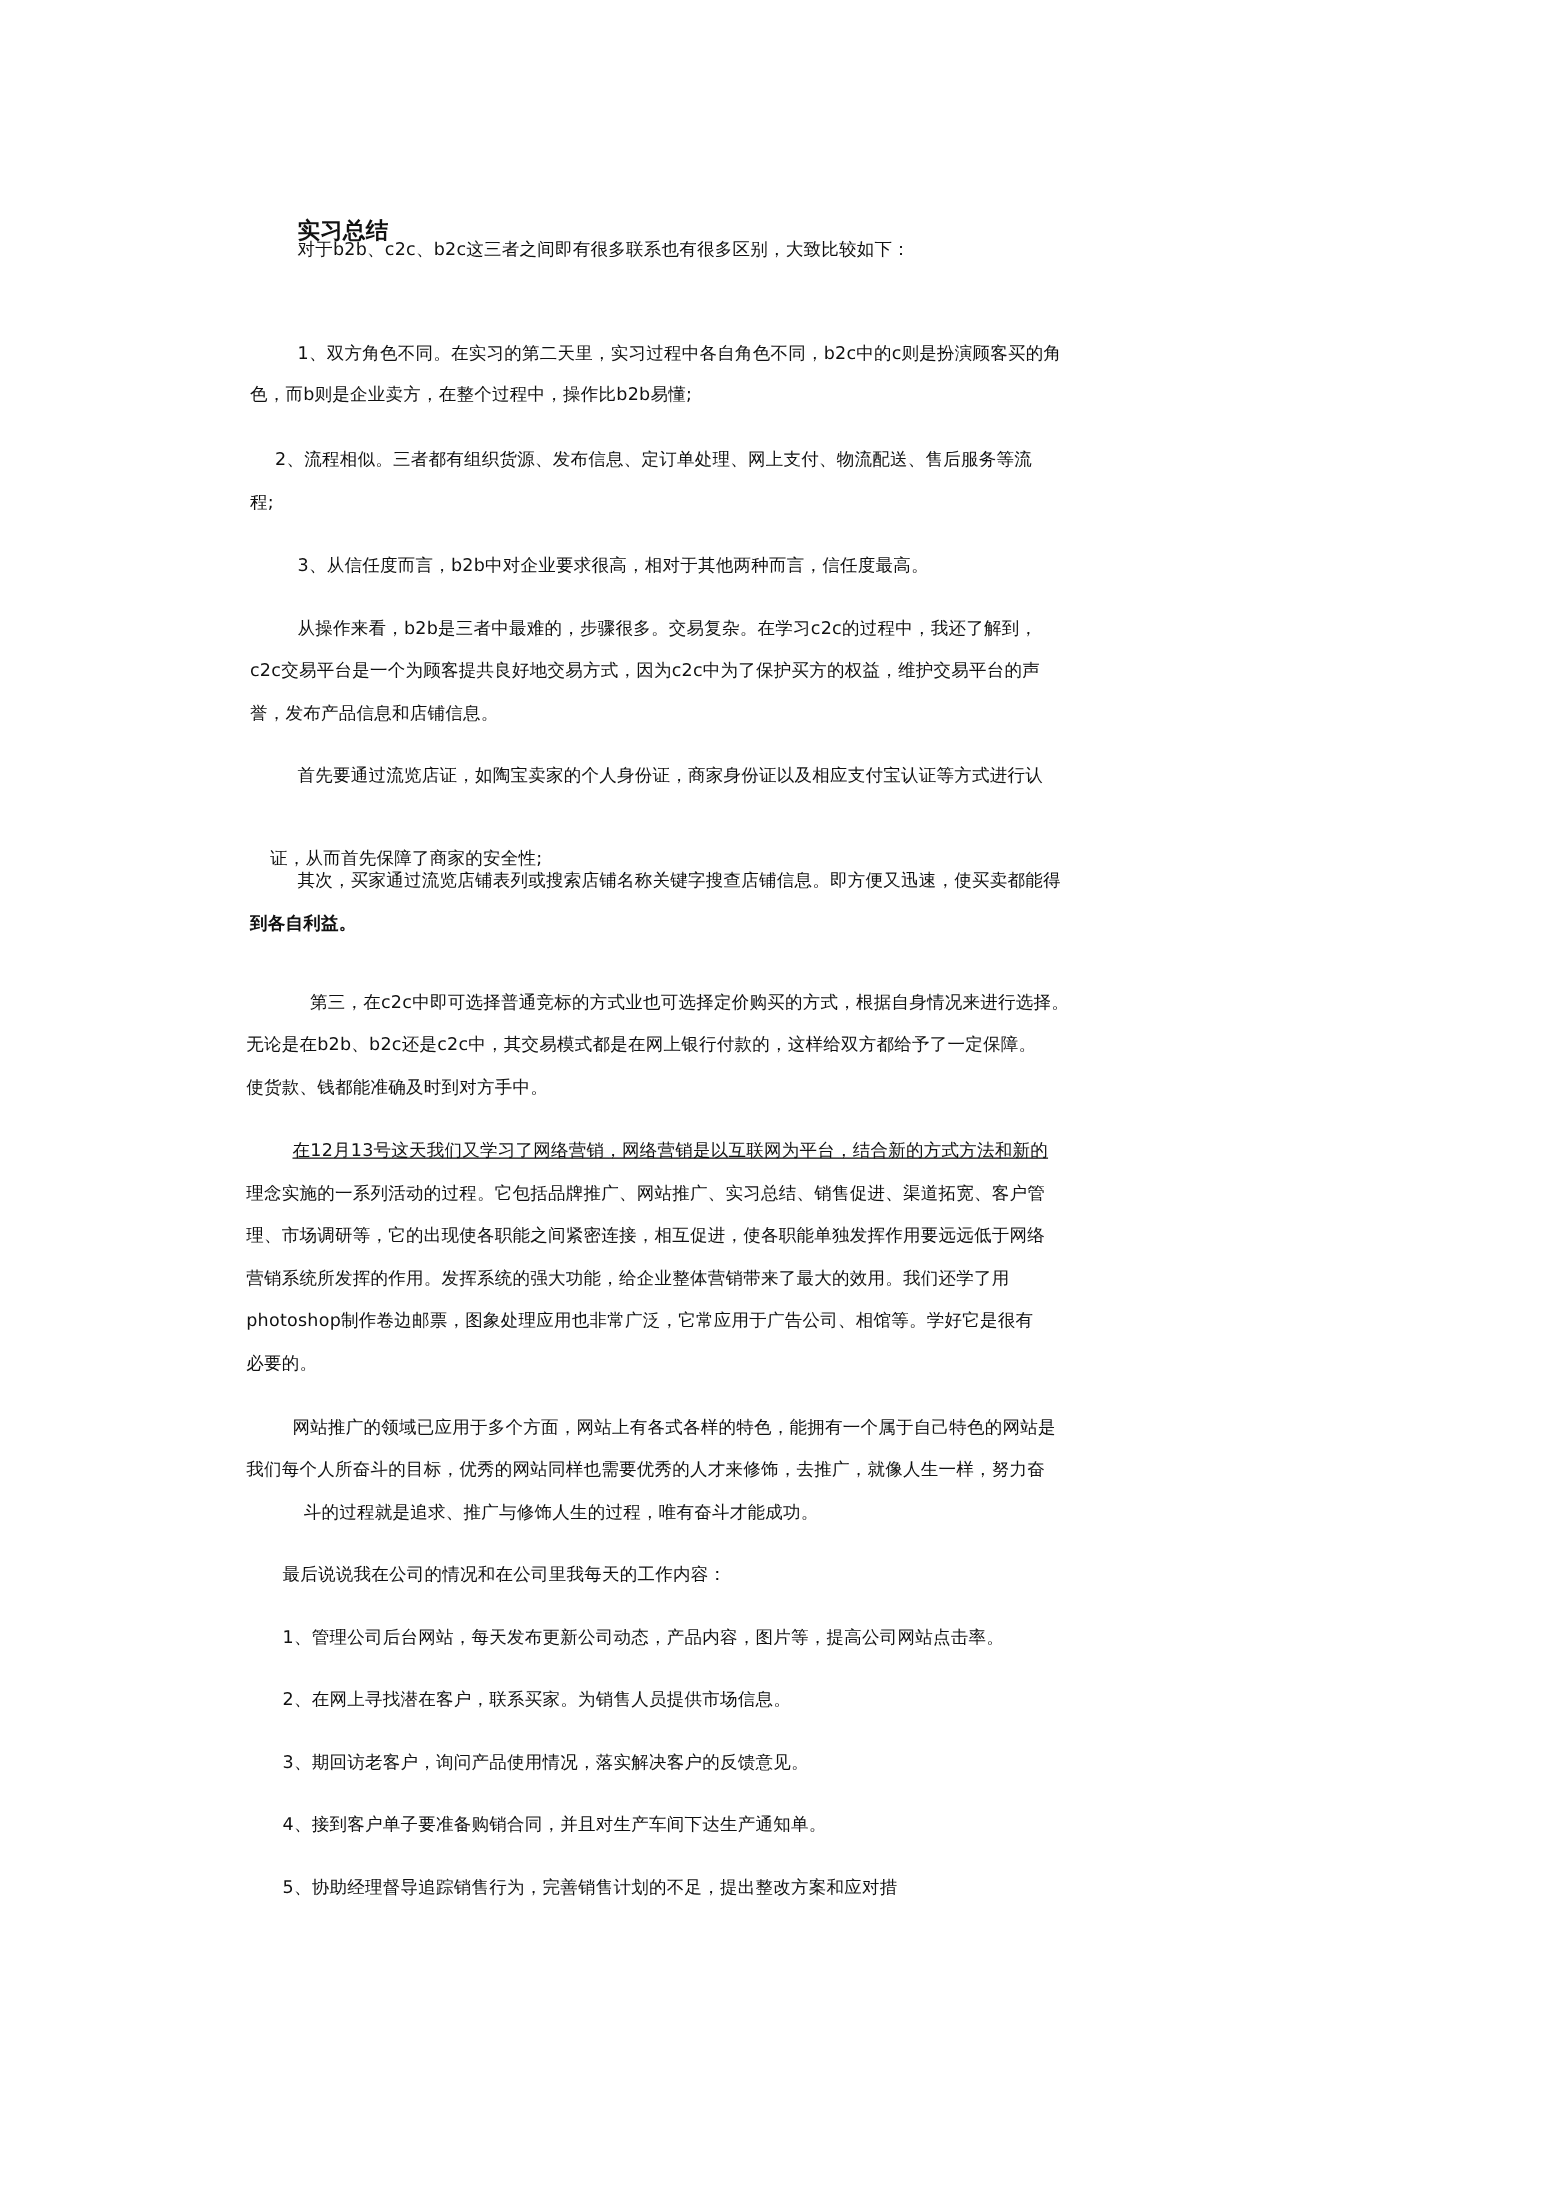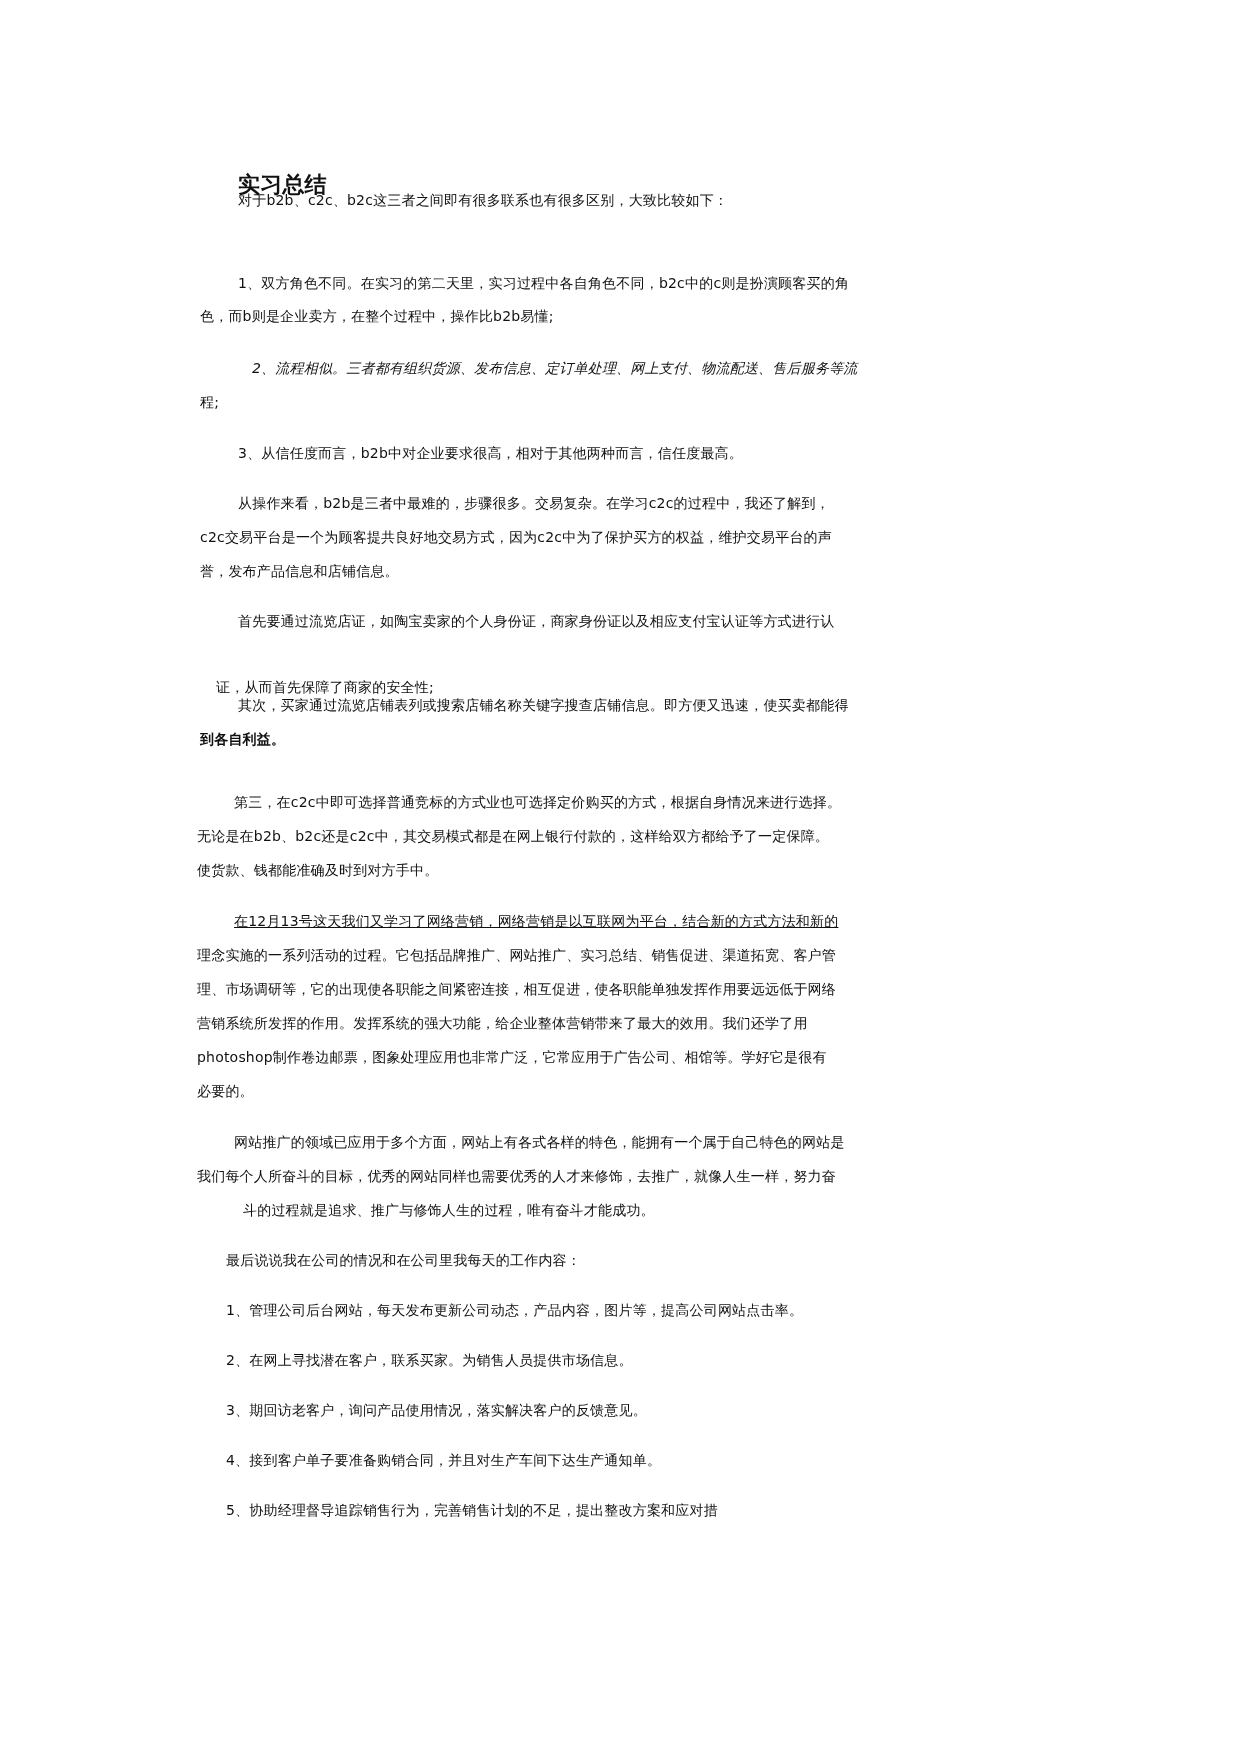--- a/index.html
+++ b/index.html
@@ -6,42 +6,42 @@
     body {
       width: 1240px; height: 1754px; position: relative; overflow: hidden;
       font-family: "DejaVu Sans", "Liberation Sans", sans-serif;
       color: #111111;
     }
     .page { position: absolute; left: 0; top: 0; width: 1240px; height: 1754px; background: #fff; }
     .line {
       position: absolute; white-space: nowrap;
       font-size: 14px; line-height: 24px; letter-spacing: 0.2px;
     }
-    .title { font-weight: bold; font-size: 22px; }
+    .title { font-weight: bold; font-size: 18px; }
   </style>
 </head>
 <body>
 
 <div class="page">
   <div class="line title" style="left:238px; top:173px;">实习总结</div>
   <div id="lines">
       <div class="line" style="left: 238px; top: 188px;">对于b2b、c2c、b2c这三者之间即有很多联系也有很多区别，大致比较如下：</div>
       <div class="line" style="left: 238px; top: 271px;">1、双方角色不同。在实习的第二天里，实习过程中各自角色不同，b2c中的c则是扮演顾客买的角</div>
       <div class="line" style="left: 200px; top: 304px;">色，而b则是企业卖方，在整个过程中，操作比b2b易懂;</div>
-      <div class="line" style="left: 252px; top: 356px; font-style: italic;">2、流程相似。三者都有组织货源、发布信息、定订单处理、网上支付、物流配送、售后服务等流</div>
+      <div class="line" style="left: 220px; top: 356px;">2、流程相似。三者都有组织货源、发布信息、定订单处理、网上支付、物流配送、售后服务等流</div>
       <div class="line" style="left: 200px; top: 390px;">程;</div>
       <div class="line" style="left: 238px; top: 441px;">3、从信任度而言，b2b中对企业要求很高，相对于其他两种而言，信任度最高。</div>
       <div class="line" style="left: 238px; top: 491px;">从操作来看，b2b是三者中最难的，步骤很多。交易复杂。在学习c2c的过程中，我还了解到，</div>
       <div class="line" style="left: 200px; top: 525px;">c2c交易平台是一个为顾客提共良好地交易方式，因为c2c中为了保护买方的权益，维护交易平台的声</div>
       <div class="line" style="left: 200px; top: 559px;">誉，发布产品信息和店铺信息。</div>
       <div class="line" style="left: 238px; top: 609px;">首先要通过流览店证，如陶宝卖家的个人身份证，商家身份证以及相应支付宝认证等方式进行认</div>
       <div class="line" style="left: 216px; top: 643px; margin-top: 32px;">证，从而首先保障了商家的安全性;</div>
       <div class="line" style="left: 238px; top: 693px;">其次，买家通过流览店铺表列或搜索店铺名称关键字搜查店铺信息。即方便又迅速，使买卖都能得</div>
       <div class="line" style="left: 200px; top: 727px; font-weight: bold;">到各自利益。</div>
-      <div class="line" style="left: 234px; top: 790px;">第三，在c2c中即可选择普通竞标的方式业也可选择定价购买的方式，根据自身情况来进行选择。</div>
+      <div class="line" style="left: 248px; top: 790px;">第三，在c2c中即可选择普通竞标的方式业也可选择定价购买的方式，根据自身情况来进行选择。</div>
       <div class="line" style="left: 197px; top: 824px;">无论是在b2b、b2c还是c2c中，其交易模式都是在网上银行付款的，这样给双方都给予了一定保障。</div>
       <div class="line" style="left: 197px; top: 858px;">使货款、钱都能准确及时到对方手中。</div>
       <div class="line" style="left: 234px; top: 909px; text-decoration: underline;">在12月13号这天我们又学习了网络营销，网络营销是以互联网为平台，结合新的方式方法和新的</div>
       <div class="line" style="left: 197px; top: 943px;">理念实施的一系列活动的过程。它包括品牌推广、网站推广、实习总结、销售促进、渠道拓宽、客户管</div>
       <div class="line" style="left: 197px; top: 977px;">理、市场调研等，它的出现使各职能之间紧密连接，相互促进，使各职能单独发挥作用要远远低于网络</div>
       <div class="line" style="left: 197px; top: 1011px;">营销系统所发挥的作用。发挥系统的强大功能，给企业整体营销带来了最大的效用。我们还学了用</div>
       <div class="line" style="left: 197px; top: 1045px;">photoshop制作卷边邮票，图象处理应用也非常广泛，它常应用于广告公司、相馆等。学好它是很有</div>
       <div class="line" style="left: 197px; top: 1079px;">必要的。</div>
       <div class="line" style="left: 234px; top: 1130px;">网站推广的领域已应用于多个方面，网站上有各式各样的特色，能拥有一个属于自己特色的网站是</div>
       <div class="line" style="left: 197px; top: 1164px;">我们每个人所奋斗的目标，优秀的网站同样也需要优秀的人才来修饰，去推广，就像人生一样，努力奋</div>

